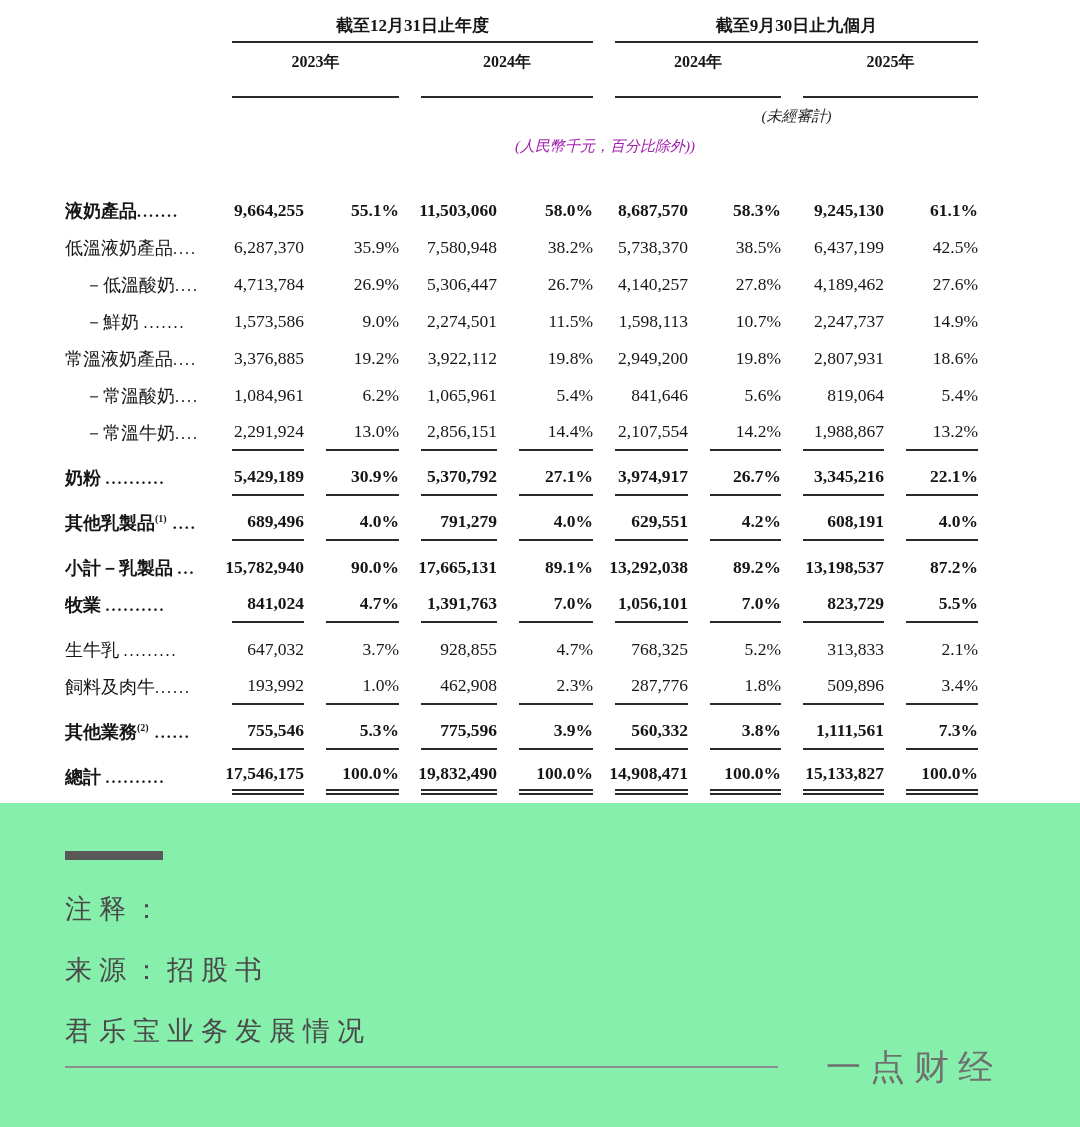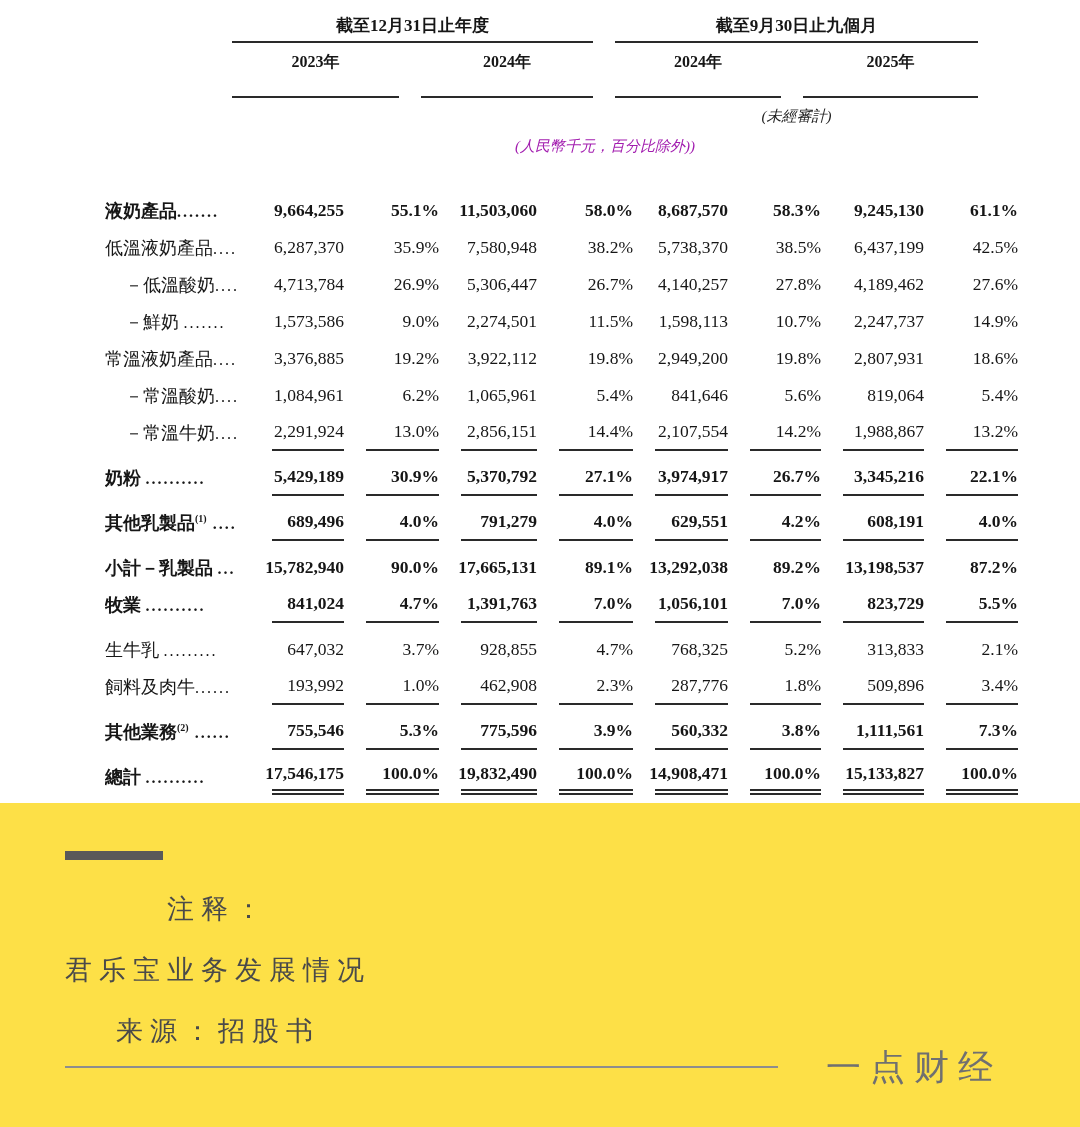--- a/index.html
+++ b/index.html
@@ -20,36 +20,36 @@
   .year-row { margin-top:9px; }
   .year-cell { text-align:center; font-weight:bold; font-size:16px;
                padding-bottom:23px; border-bottom:2px solid #2a2a2a; }
   .yc1 { grid-column:2 / 4; } .yc2 { grid-column:4 / 6; }
   .yc3 { grid-column:6 / 8; } .yc4 { grid-column:8 / 10; }
   .unaudited-cell { grid-column:6 / 10; text-align:center; font-style:italic;
                     font-size:15px; margin-top:9px; color:#222; }
   .unit-cell { grid-column:2 / 10; text-align:center; font-style:italic;
                font-size:15px; margin-top:11px; color:#a21caf; }
 
-  #table-body { margin-top:36px;padding-left:40px; }
+  #table-body { margin-top:36px; }
   .data-row { min-height:37px; align-items:center; }
   .data-row.sep { margin-bottom:8px; }
   .data-row .label { font-size:18px; white-space:nowrap; overflow:hidden; }
   .data-row .label.indent { padding-left:20px; }
   .data-row .label sup { font-size:10px; }
   .data-row .label .dots { letter-spacing:2px; font-size:16px; }
   .data-row .num { text-align:right; font-size:17.5px; white-space:nowrap;
                    align-self:stretch; display:flex; align-items:center;
                    justify-content:flex-end; }
   .data-row.bold .label, .data-row.bold .num { font-weight:bold; }
   .data-row.u1 .num { border-bottom:2px solid #2a2a2a; }
   .data-row.u2 .num { border-bottom:6px double #2a2a2a; }
 
-  .footer-section { position:relative; height:324px; background:#fde047;
-                    font-family:"Liberation Sans","DejaVu Sans",sans-serif;text-align:center; }
+  .footer-section { position:relative; height:324px; background:#86efac;
+                    font-family:"Liberation Sans","DejaVu Sans",sans-serif; }
   .accent-bar { position:absolute; left:65px; top:48px; width:98px; height:9px;
                 background:#595959; }
   .note-lines { position:absolute; left:65px; top:88px; font-size:27px;
                 color:#4a4a4a; letter-spacing:7px; }
   .note-lines div { margin-bottom:25px; }
   .brand-row { position:absolute; left:65px; right:78px; top:242px; height:44px;
                display:flex; align-items:center; gap:48px; }
   .brand-line { flex:1; height:2px; background:#8d8d8d; }
   .brand-name { font-size:35px; color:#707070; letter-spacing:9px; white-space:nowrap; }
 </style>
@@ -239,20 +239,20 @@
         <div class="num">15,133,827</div>
         <div class="num">100.0%</div>
       </div>
     </div>
 </div>
 
 <div class="footer-section">
   <div class="accent-bar"></div>
   <div class="note-lines">
     <div>注释：</div>
+    <div>来源：招股书</div>
     <div>君乐宝业务发展情况</div>
-    <div>来源：招股书</div>
   </div>
   <div class="brand-row">
     <div class="brand-line"></div>
     <div class="brand-name">一点财经</div>
   </div>
 </div>
 
 </body></html>

